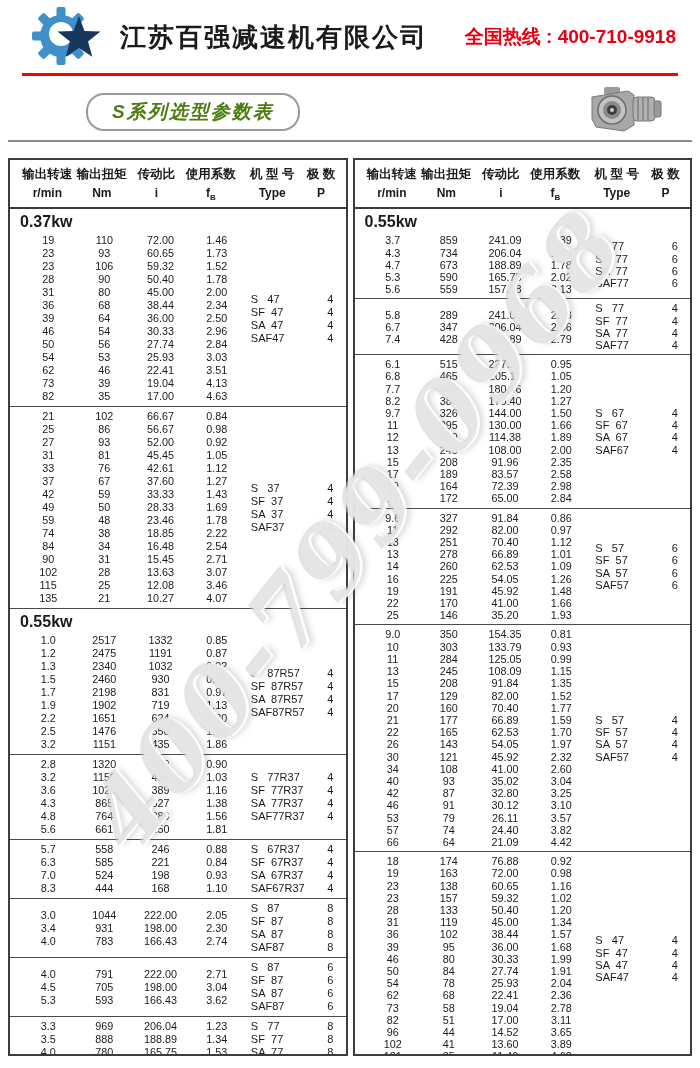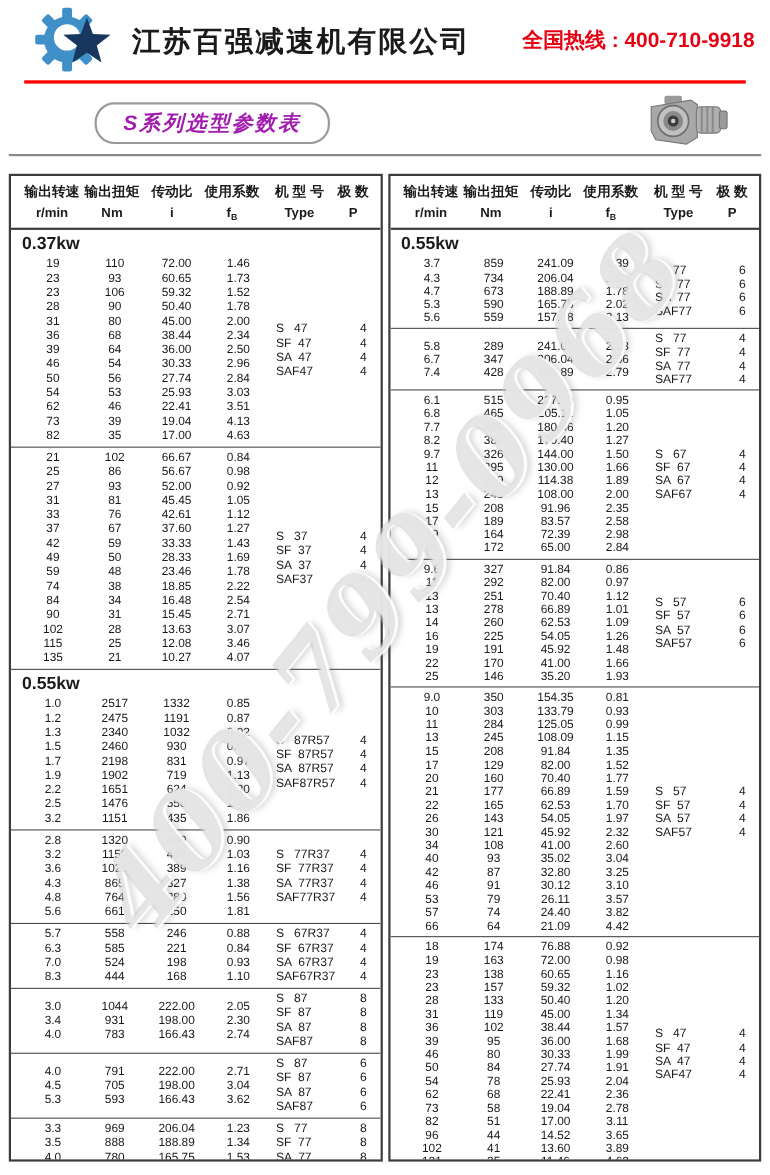--- a/index.html
+++ b/index.html
@@ -1,28 +1,28 @@
 <!DOCTYPE html>
 <html><head>
 <meta charset="utf-8">
 <style>
   html,body{margin:0;padding:0;background:#fff;}
   .page{position:relative;width:700px;height:1068px;background:#fff;overflow:hidden;
         font-family:"Liberation Sans",sans-serif;color:#1a1a1a;}
   
-  .top{display:flex;align-items:center;height:72px;padding:2px 14px 0 24px;box-sizing:border-box;}
+  .top{display:flex;align-items:center;height:72px;padding:2px 24px 0 24px;box-sizing:border-box;}
   .logo{flex:0 0 auto;margin-right:4px;}
   .company{font-size:26px;font-weight:bold;letter-spacing:2px;white-space:nowrap;}
   .hotline{margin-left:auto;color:#e60012;font-size:19px;font-weight:bold;white-space:nowrap;}
   .red-line{height:3px;background:#fe0000;margin:1px 22px 0 22px;}
   
   .sub{position:relative;height:64px;margin:0 8px;border-bottom:2px solid #8a8a8a;}
   .badge{position:absolute;left:78px;bottom:9px;border:2px solid #9a9a9a;border-radius:18px;
          padding:4px 24px;font-size:19px;font-weight:bold;font-style:italic;letter-spacing:2px;
-         color:#a21caf;background:#fff;}
+         color:#4d7c0f;background:#fff;}
   .product{position:absolute;right:26px;bottom:3px;}
   
   .tables{display:flex;gap:5px;margin:16px 8px 0 8px;height:898px;align-items:stretch;}
   .ptable{flex:1;border:2px solid #3c3c3c;box-sizing:border-box;display:flex;flex-direction:column;
           overflow:hidden;background:transparent;}
   .thead{display:flex;padding:6px 0 5px 3%;border-bottom:2px solid #3c3c3c;}
   .hc{text-align:center;}
   .hc .cn{font-size:12.5px;font-weight:bold;letter-spacing:0px;white-space:nowrap;}
   .hc .en{font-size:12px;font-weight:bold;margin-top:3px;}
   .hc0,.hc1,.hc2,.hc3{width:16.75%;}

